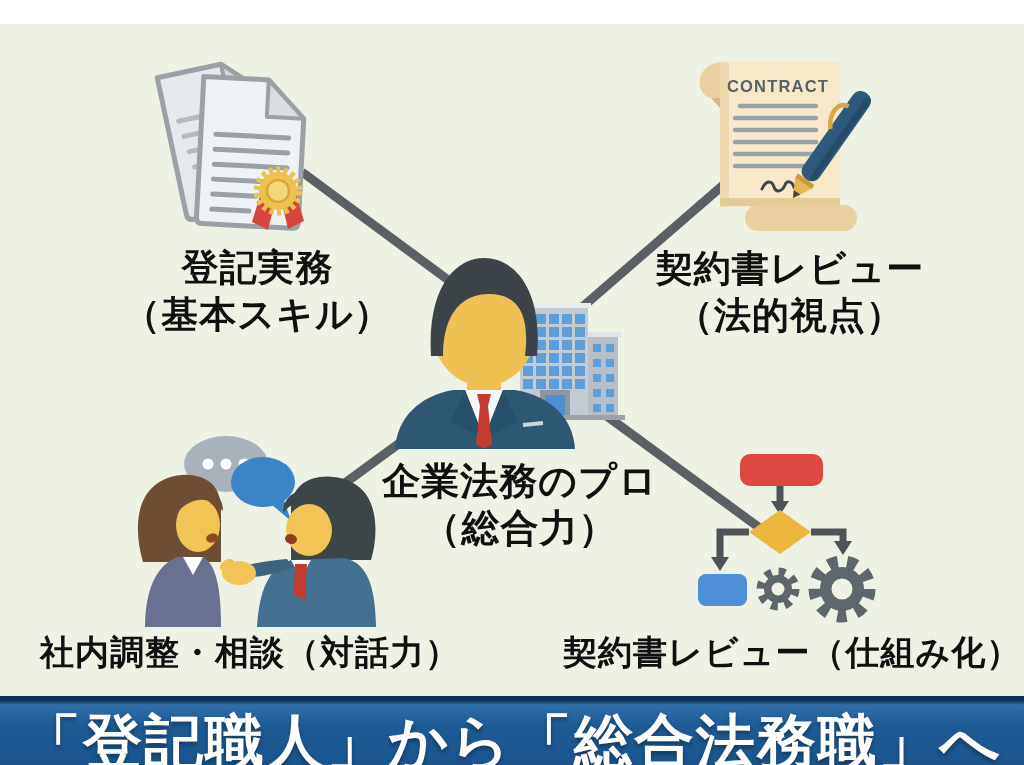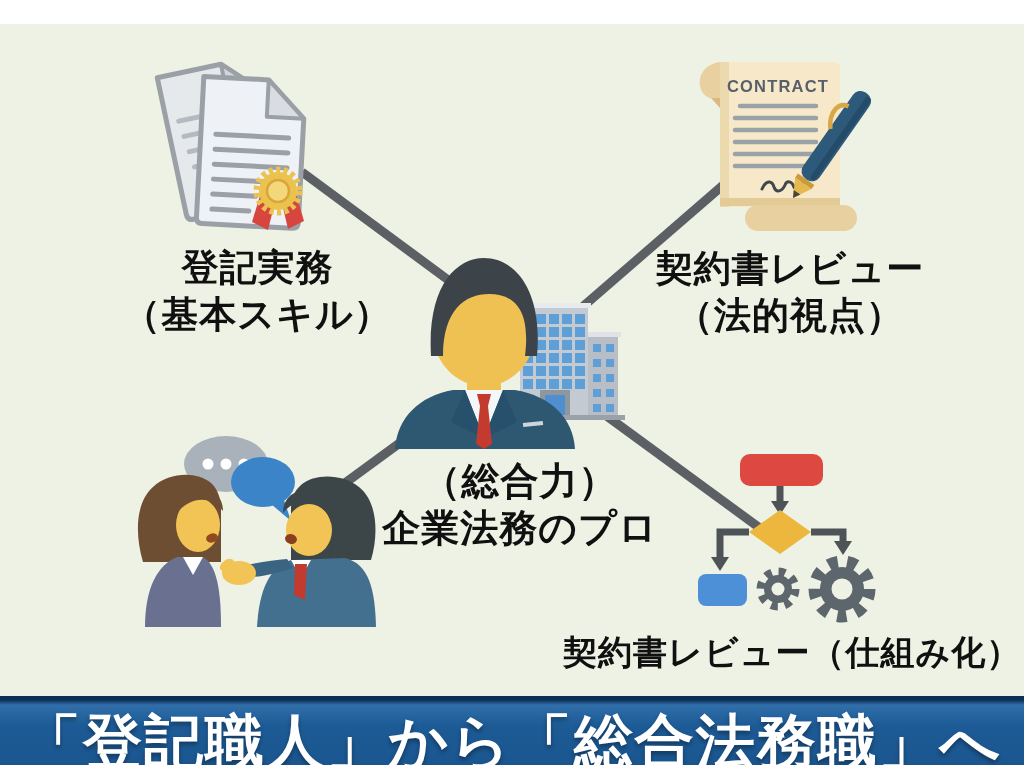--- a/index.html
+++ b/index.html
@@ -235,24 +235,25 @@
     <div>契約書レビュー</div>
     <div>（法的視点）</div>
   </div>
 
   <div class="label two-line" style="left:100px;top:220px;width:315px">
     <div>登記実務</div>
     <div>（基本スキル）</div>
   </div>
 
   <div class="label two-line center-label" style="left:365px;top:434px;width:310px">
+    <div>企業法務のプロ</div>
     <div>（総合力）</div>
-    <div>企業法務のプロ</div>
-  </div>
-
+  </div>
+
+  <div class="label one-line" style="left:40px;top:608px">社内調整・相談（対話力）</div>
 
   <div class="label one-line" style="left:563px;top:608px">契約書レビュー（仕組み化）</div>
 
   <div class="banner">
     <div class="banner-text">「登記職人」から「総合法務職」へ</div>
   </div>
 
 </div>
 
 </body></html>

